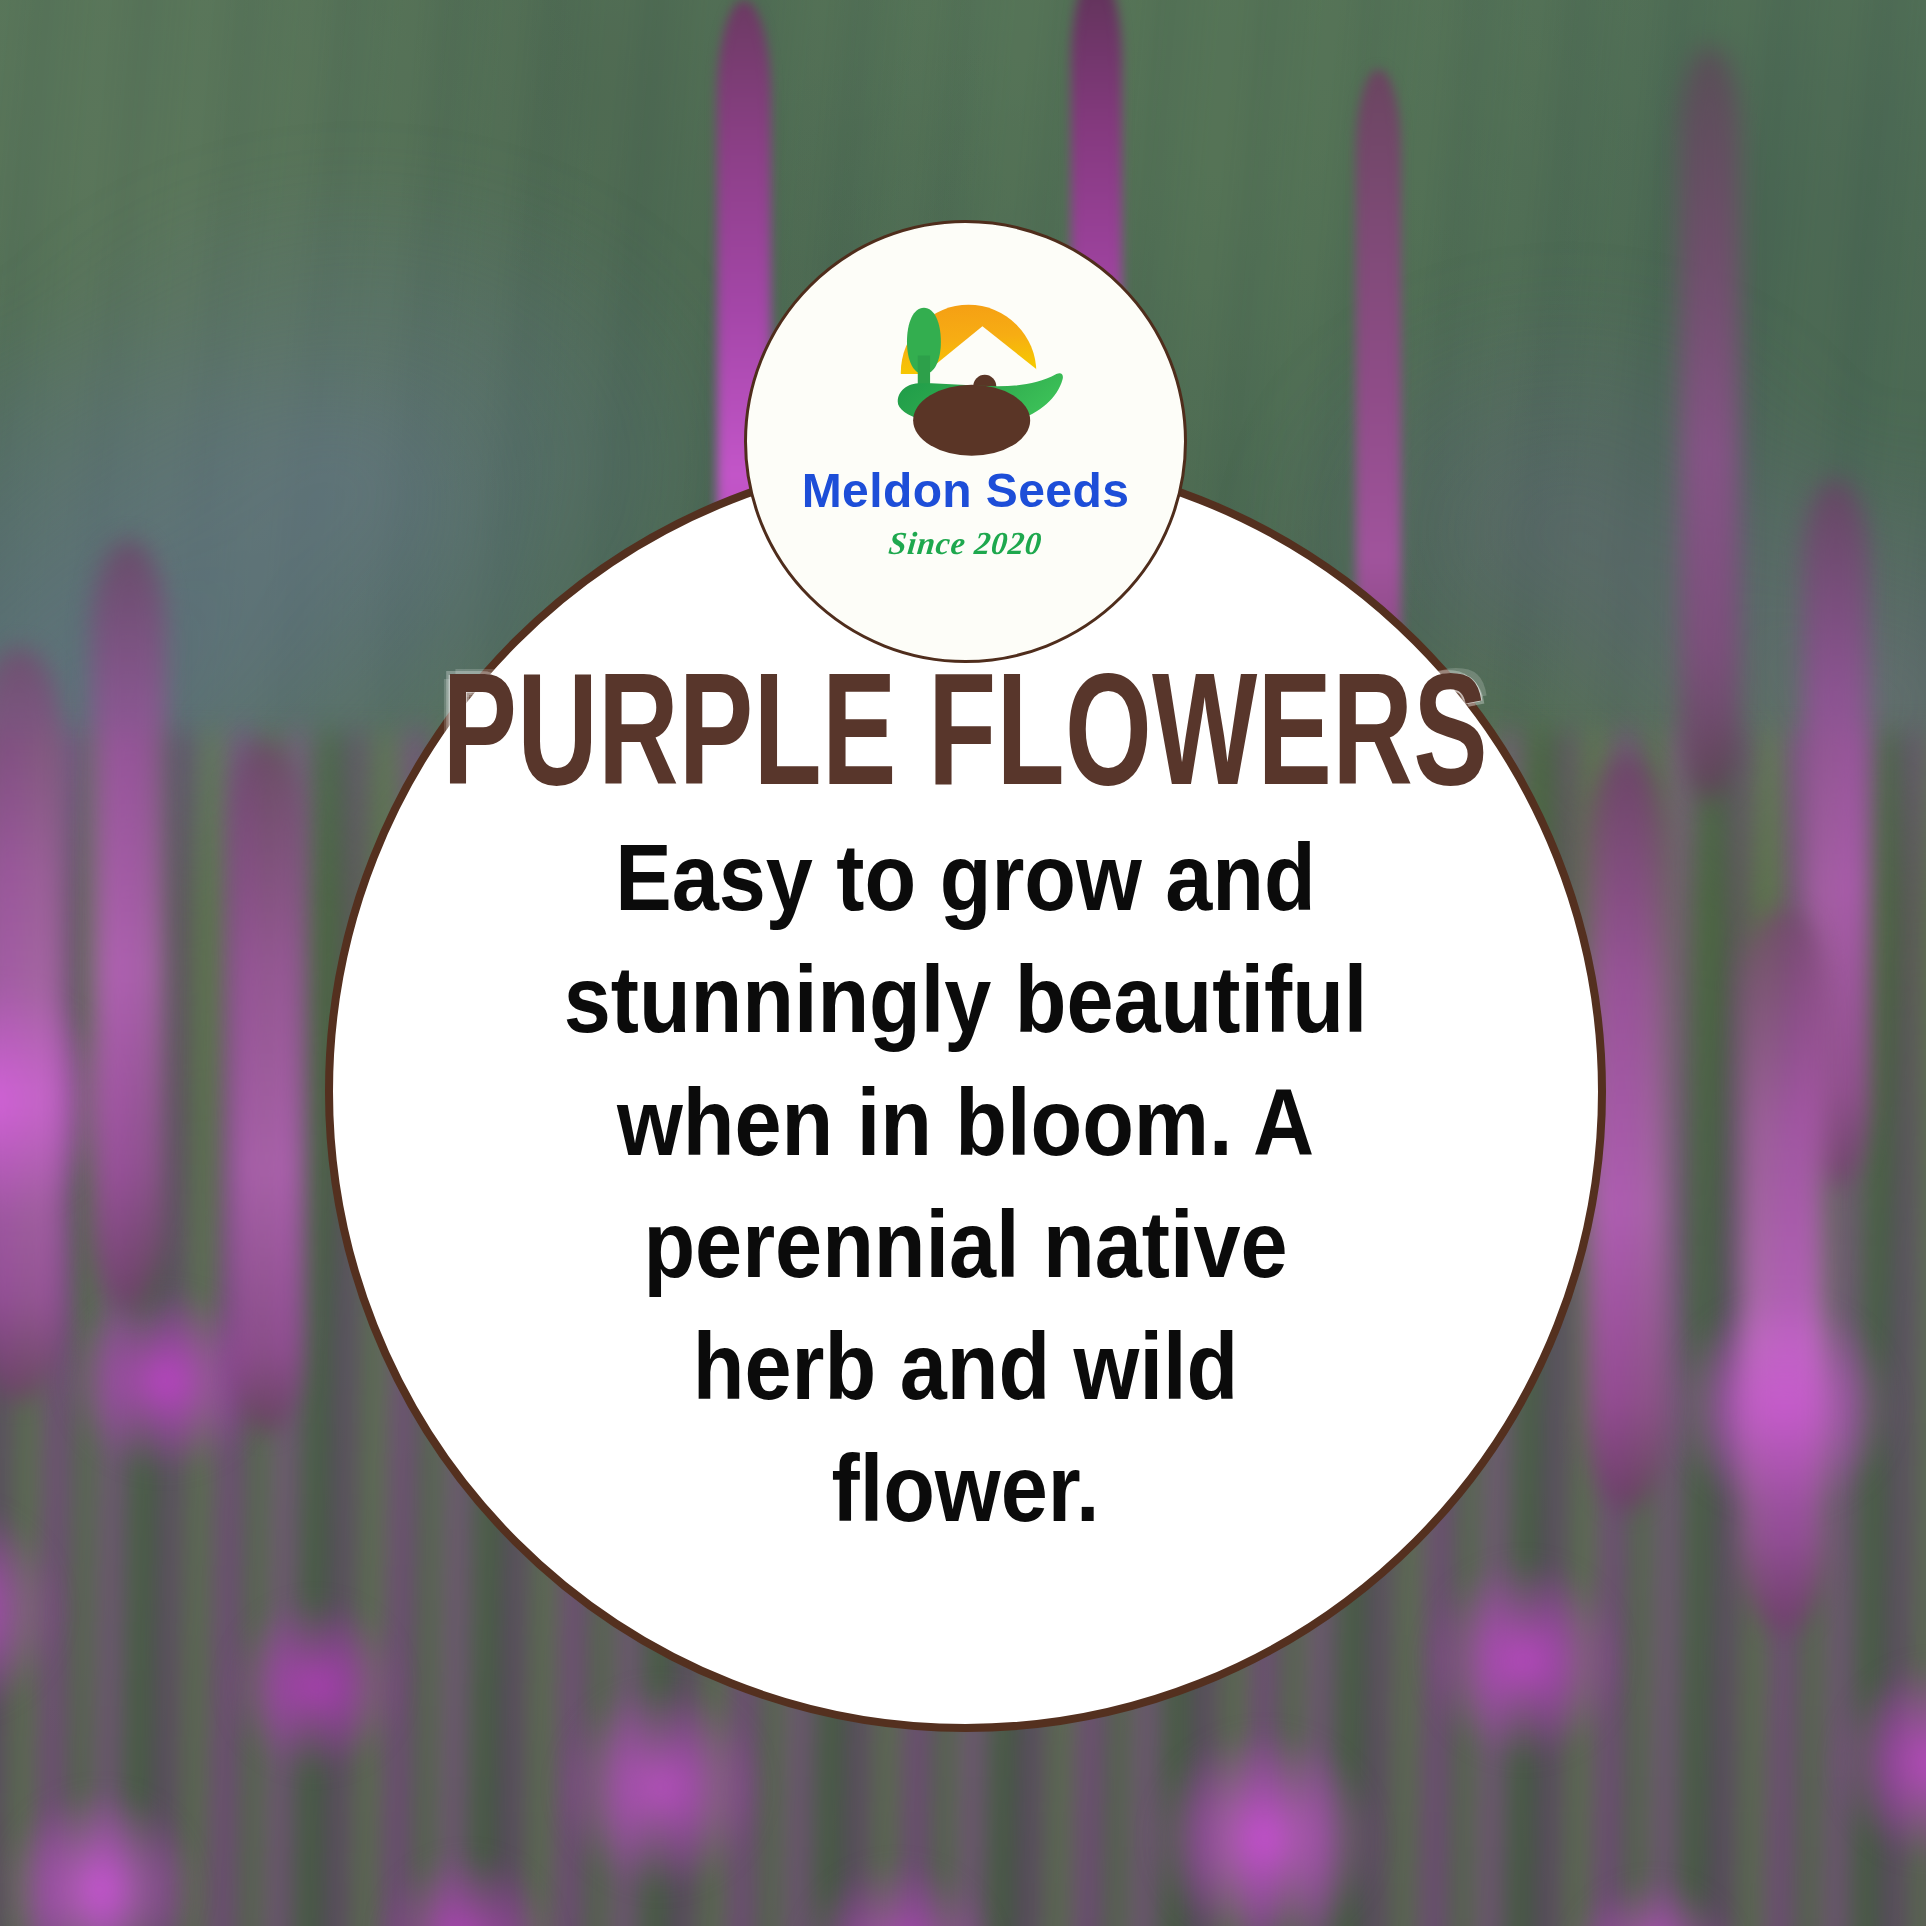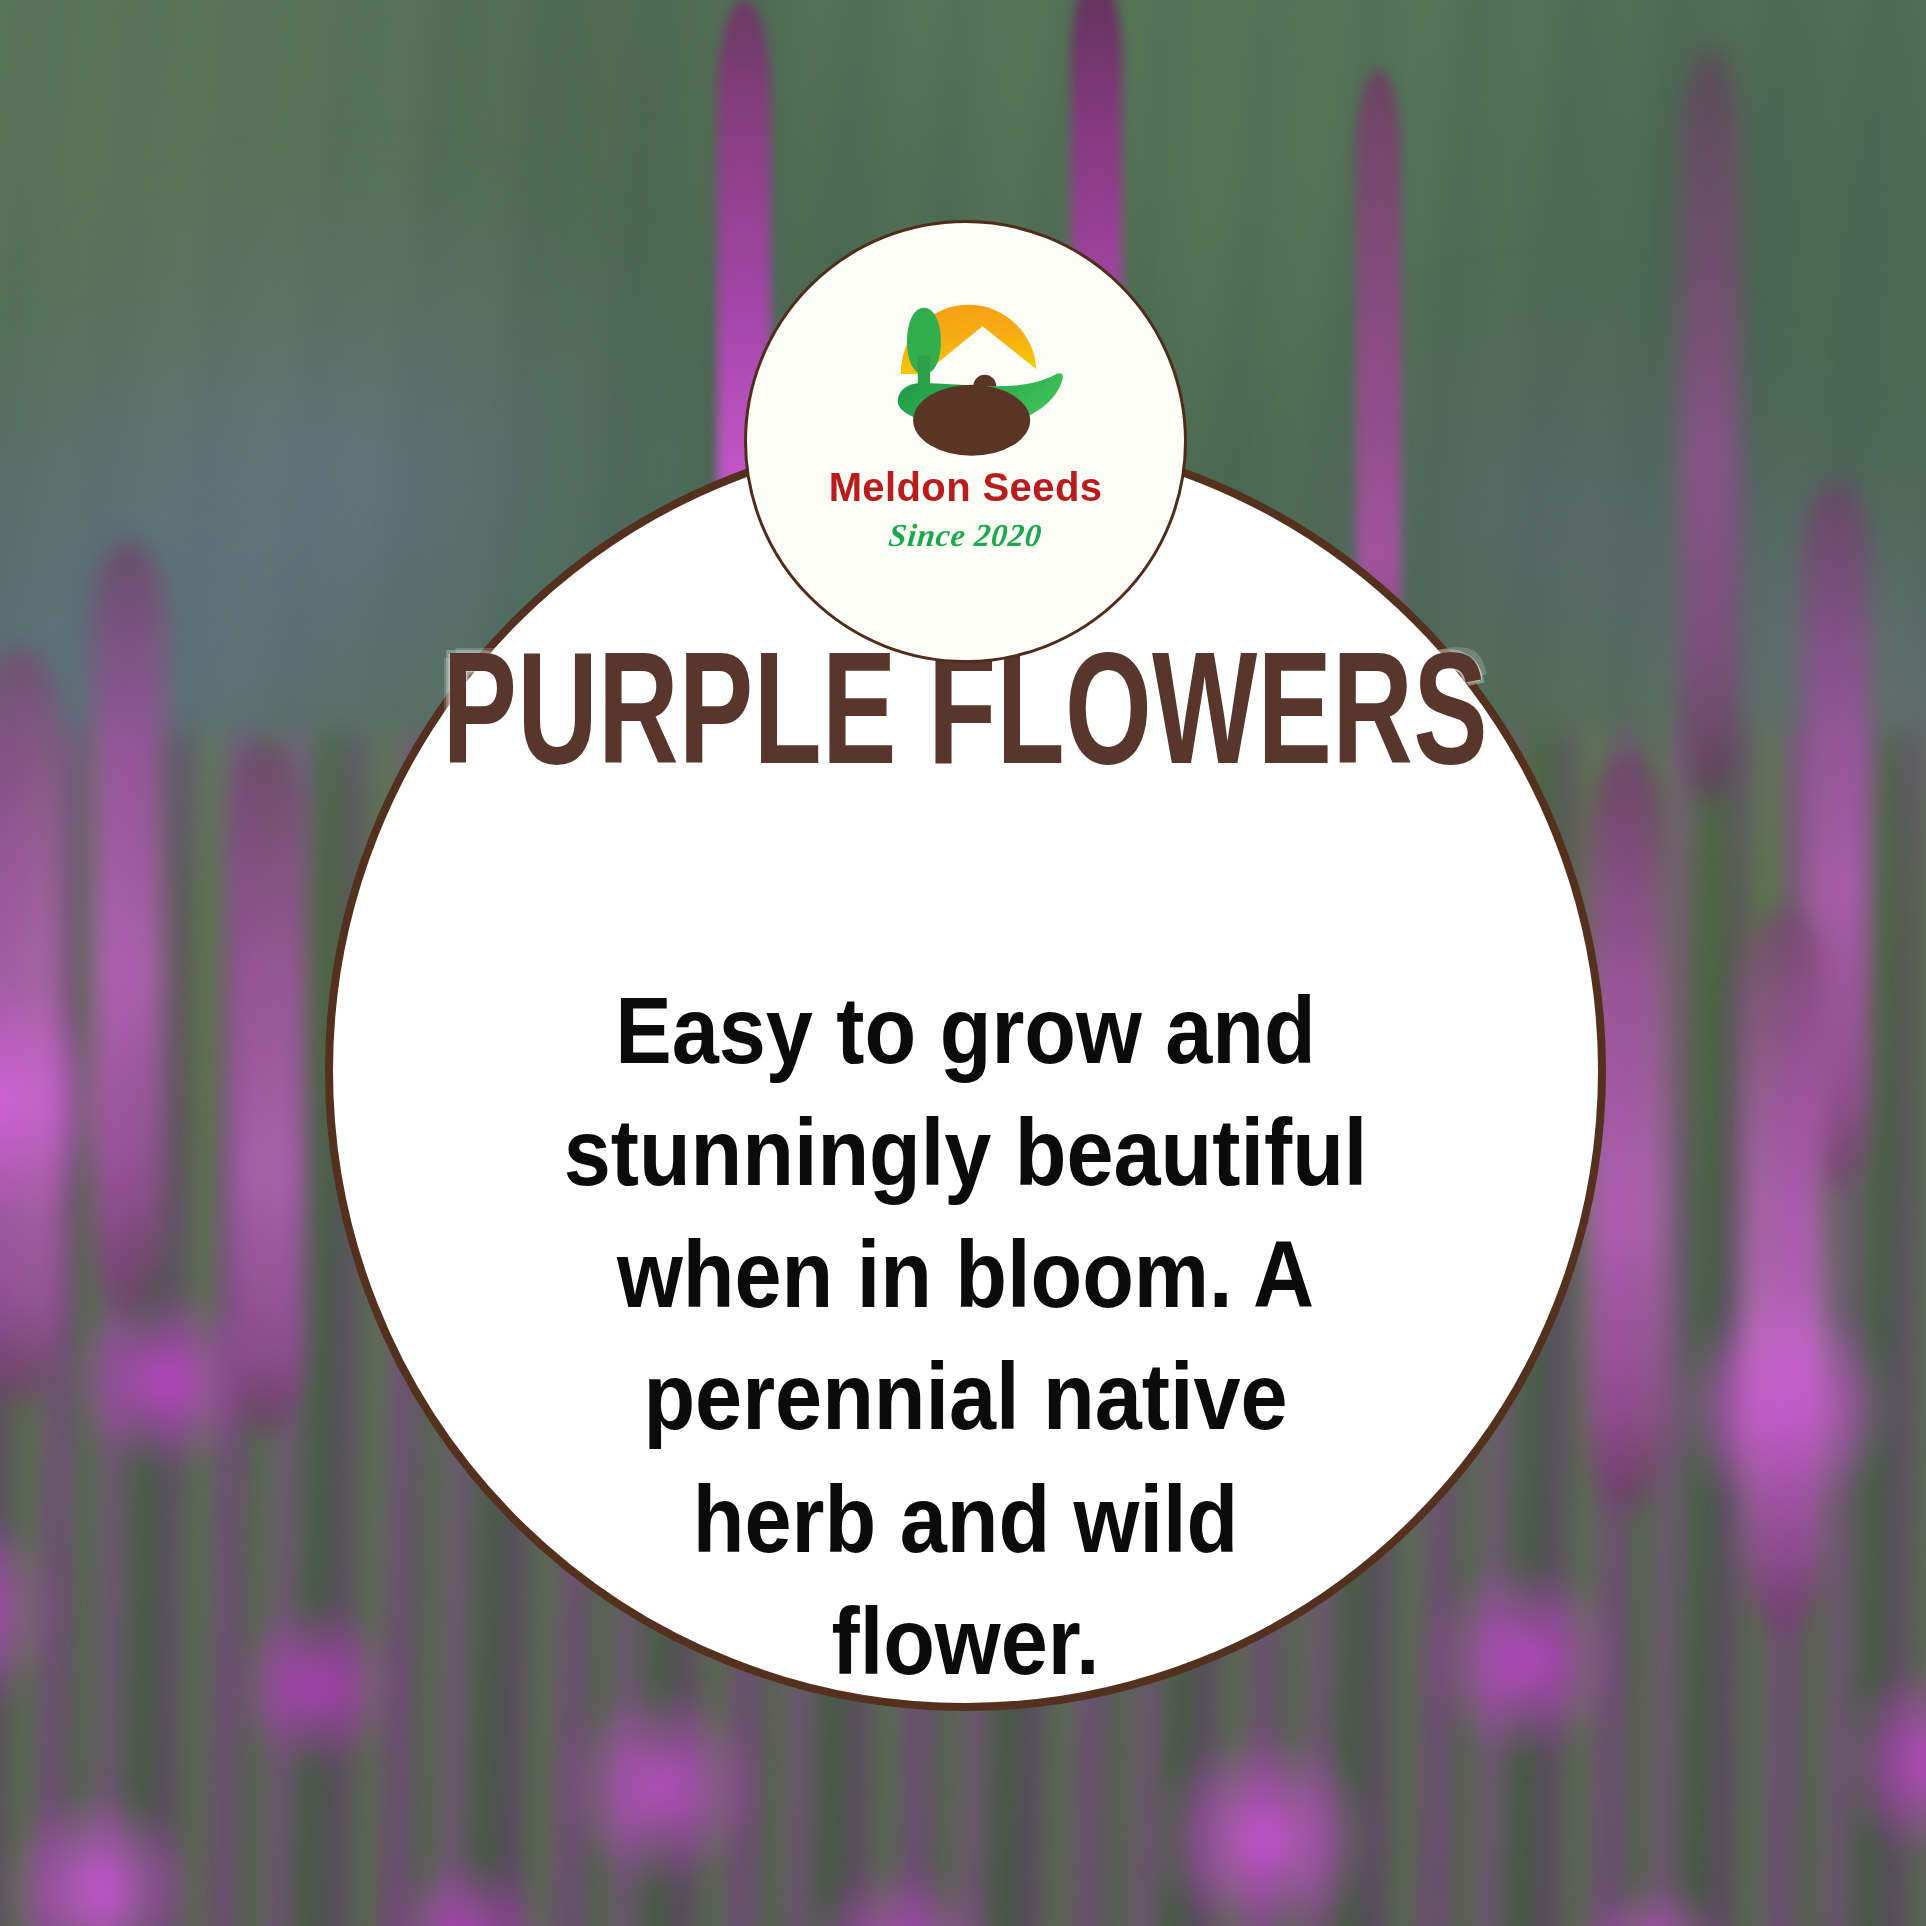--- a/index.html
+++ b/index.html
@@ -85,30 +85,29 @@
       radial-gradient(ellipse 6% 11% at 57% 60%, rgba(190,60,200,.8) 0%, rgba(0,0,0,0) 70%);
     filter:blur(12.3px);
   }
   
   .spike{position:absolute;border-radius:50%/12%;filter:blur(5.4px);}
   .spike.soft{filter:blur(12.3px);opacity:.7;}
 
   
   .main-circle{
     position:absolute;
-    left:325px;top:430px;
+    left:325px;top:451px;
     width:1281px;height:1281px;
     border-radius:50%;
     background:#ffffff;
     border:8.5px solid #54301f;
     z-index:5;
     display:flex;flex-direction:column;
     align-items:center;
     padding:196px 92px 0 92px;
-    justify-content:space-between;
   }
   .headline{
     color:#58362b;
     font-family:"Liberation Sans", sans-serif;
     font-weight:700;
     font-size:143px;
     line-height:.92;
     letter-spacing:0.4px;
     text-align:center;
     transform:scaleX(.78) scaleY(1.12);
@@ -144,24 +143,24 @@
     background:#fdfdf8;
     border:3.9px solid #4f2d1c;
     z-index:9;
     display:flex;flex-direction:column;
     align-items:center;justify-content:flex-start;
     padding-top:34px;
     overflow:hidden;
   }
   .logo-mark{width:231px;height:208px;display:block;}
   .logo-name{
-    color:#b91c1c;
-    font-family:"Liberation Sans", sans-serif;
-    font-weight:700;
-    font-size:40px;
+    color:#1d4ed8;
+    font-family:"Liberation Sans", sans-serif;
+    font-weight:700;
+    font-size:48px;
     letter-spacing:0.4px;
     line-height:1;
     margin-top:1.5px;
     white-space:nowrap;
   }
   .logo-tag{
     color:#1ea84e;
     font-family:"Liberation Serif", serif;
     font-style:italic;
     font-weight:700;

